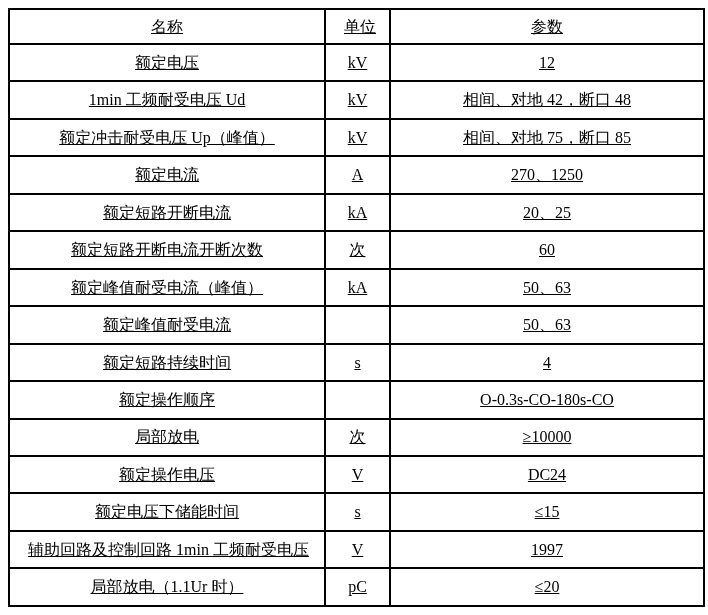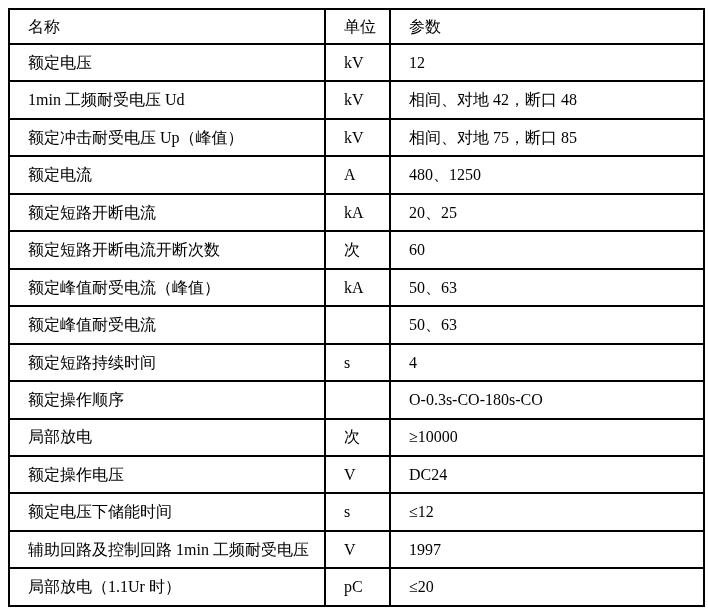--- a/index.html
+++ b/index.html
@@ -21,28 +21,29 @@
     top: 8px;
     width: 695px;
     height: 599px;
     border-collapse: collapse;
     table-layout: fixed;
     background: #ffffff;
   }
   .spec-table th,
   .spec-table td {
     border: 2px solid #000000;
-    text-align: left;
+    text-align: center;
     vertical-align: middle;
     font-weight: normal;
     font-size: 16px;
     line-height: 1.1;
     padding: 1px 18px;
     overflow: hidden;
     white-space: nowrap;
+    text-decoration: underline;
   }
   .spec-table col.col-name  { width: 316px; }
   .spec-table col.col-unit  { width: 65px;  }
   .spec-table col.col-value { width: 314px; }
   .spec-table tr { height: 35px; }
 </style>
 </head>
 <body>
 
 <table class="spec-table">
@@ -70,21 +71,21 @@
       <td>相间、对地 42，断口 48</td>
     </tr>
     <tr>
       <td>额定冲击耐受电压 Up（峰值）</td>
       <td>kV</td>
       <td>相间、对地 75，断口 85</td>
     </tr>
     <tr>
       <td>额定电流</td>
       <td>A</td>
-      <td>480、1250</td>
+      <td>270、1250</td>
     </tr>
     <tr>
       <td>额定短路开断电流</td>
       <td>kA</td>
       <td>20、25</td>
     </tr>
     <tr>
       <td>额定短路开断电流开断次数</td>
       <td>次</td>
       <td>60</td>
@@ -115,21 +116,21 @@
       <td>≥10000</td>
     </tr>
     <tr>
       <td>额定操作电压</td>
       <td>V</td>
       <td>DC24</td>
     </tr>
     <tr>
       <td>额定电压下储能时间</td>
       <td>s</td>
-      <td>≤12</td>
+      <td>≤15</td>
     </tr>
     <tr>
       <td>辅助回路及控制回路 1min 工频耐受电压</td>
       <td>V</td>
       <td>1997</td>
     </tr>
     <tr>
       <td>局部放电（1.1Ur 时）</td>
       <td>pC</td>
       <td>≤20</td>

